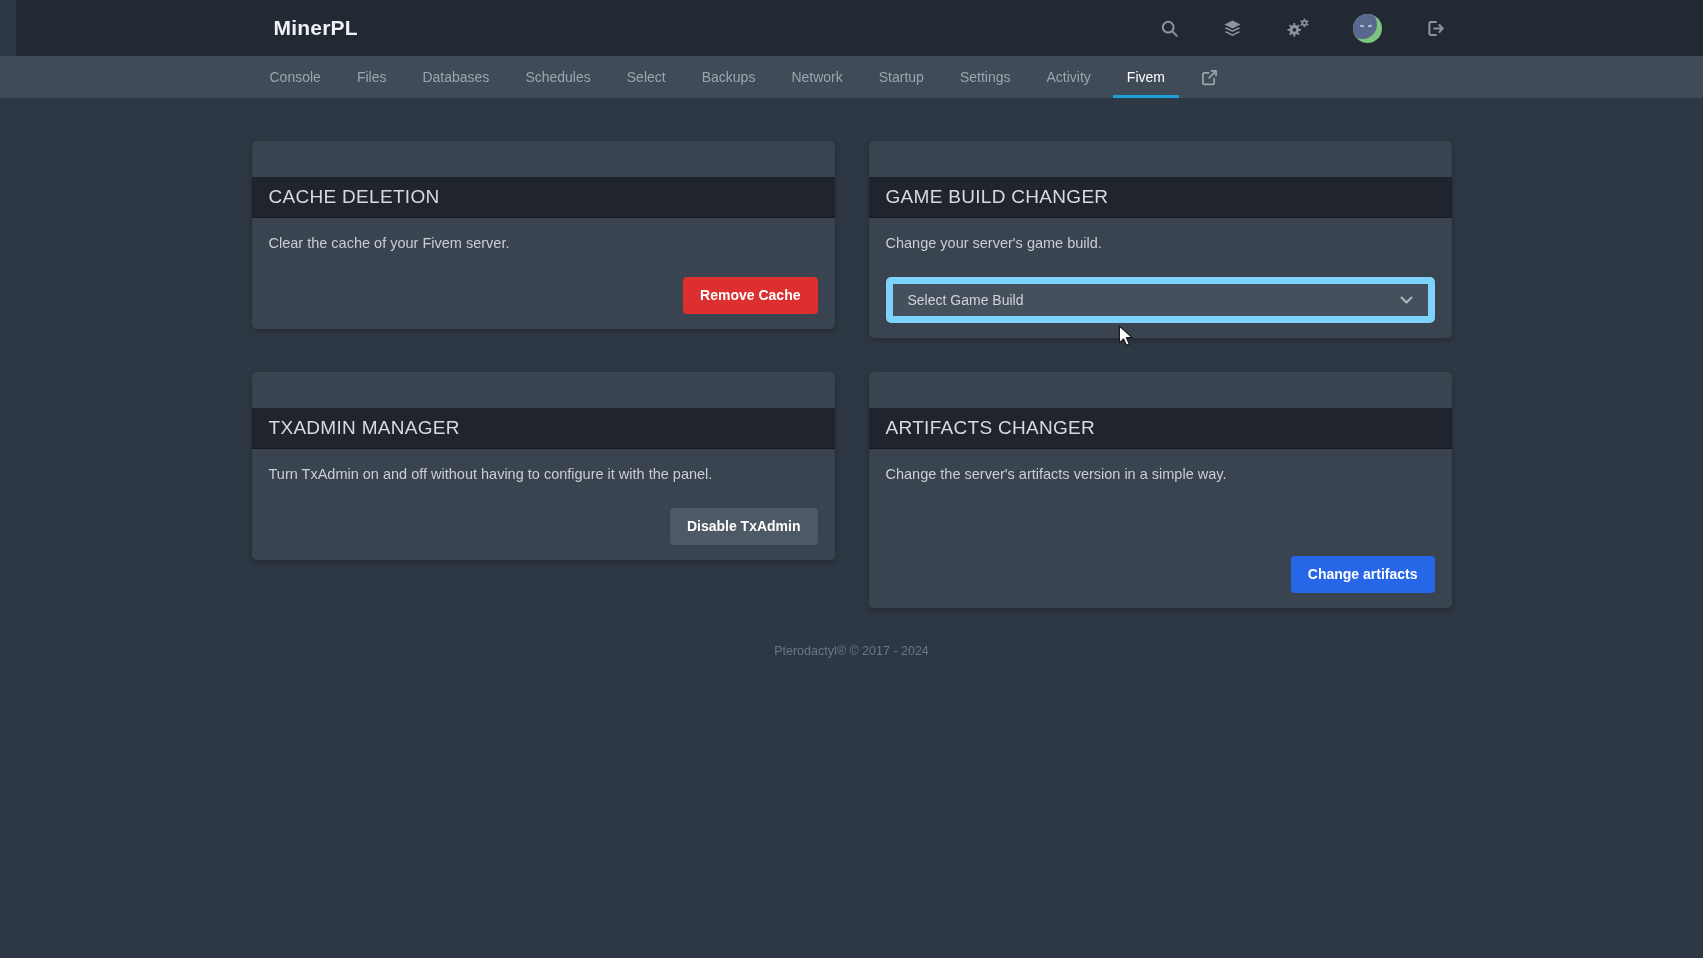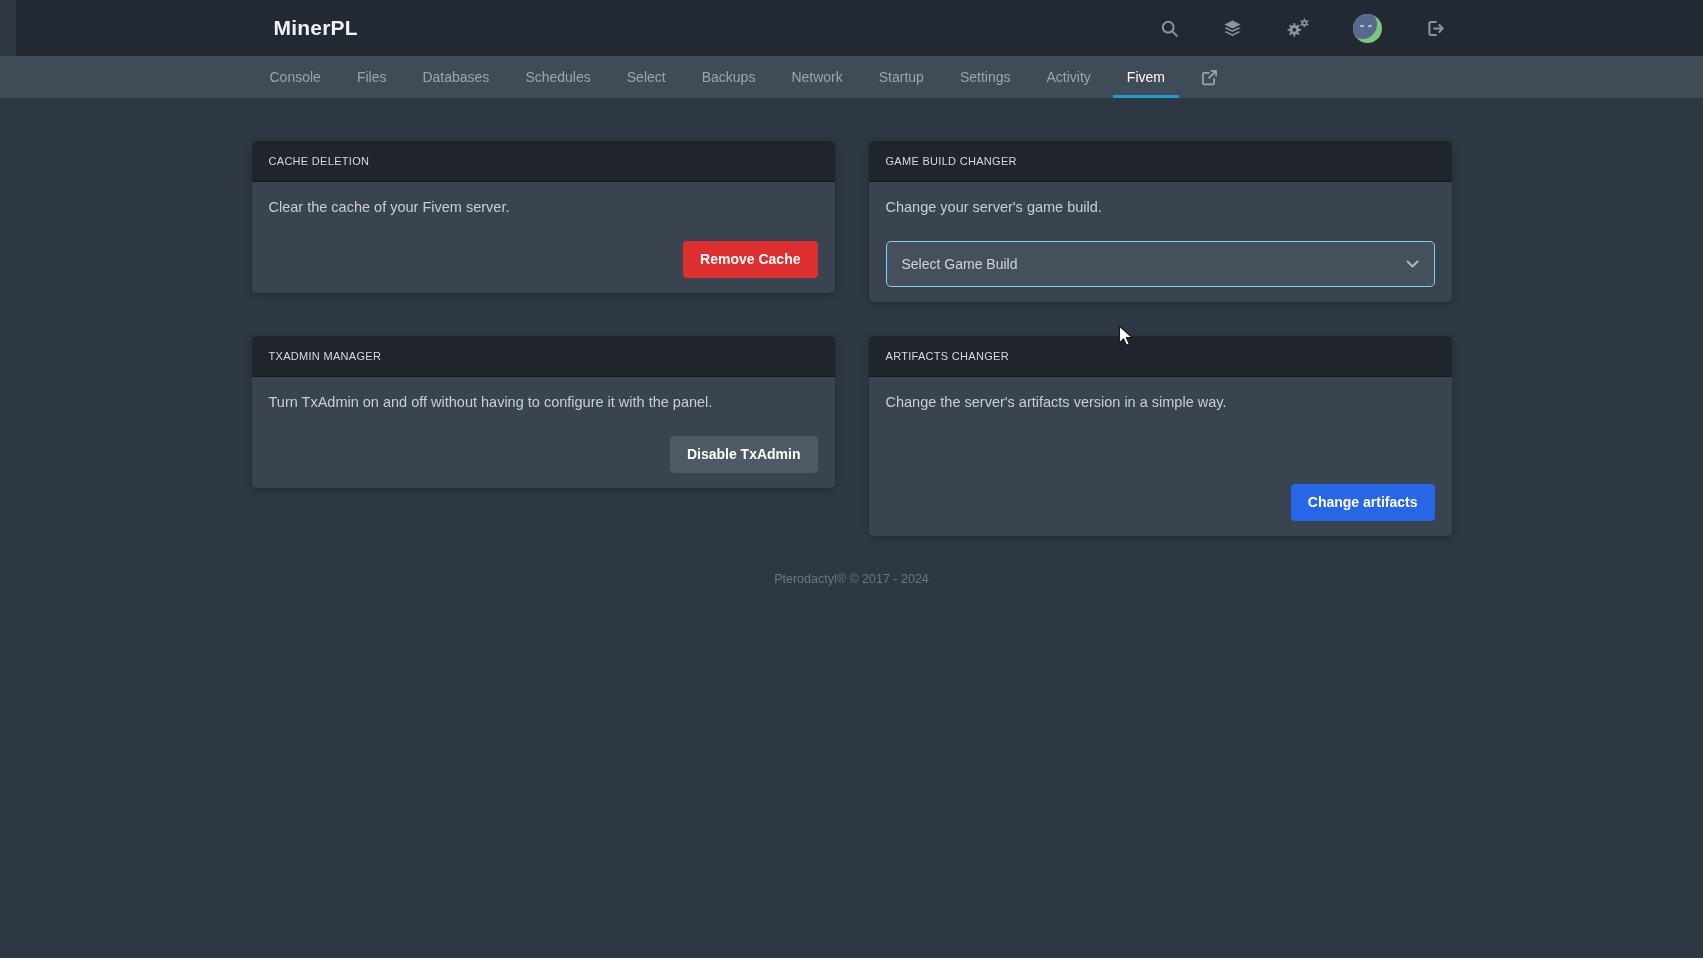--- a/index.html
+++ b/index.html
@@ -53,33 +53,34 @@
 
   
   .main{padding-top:43px;}
   .grid{display:grid;grid-template-columns:1fr 1fr;gap:34px;align-items:start;}
   .card{
     background:#3a4350;border-radius:5px;overflow:hidden;
     box-shadow:0 2px 6px rgba(0,0,0,.25);
   }
   .card-header{
     height:41px;display:flex;align-items:center;padding:0 17px;
-    background:#20252d;color:#d7dade;font-size:11px;letter-spacing:.3px;
+    background:#20252d;color:#d7dade;font-size:19px;letter-spacing:.3px;
     border-bottom:1px solid rgba(0,0,0,.3);
+    margin-top:36px;
   }
   .card-body{padding:16px 17px 15px;}
   .card-desc{margin:0 0 25px;color:#c9ced5;font-size:14.5px;line-height:1.25;}
   .card-action{display:flex;}
   .card-action.right{justify-content:flex-end;}
   .btn{
     border:none;border-radius:4px;color:#ffffff;font-weight:700;font-size:14px;
     padding:10px 17px;font-family:inherit;cursor:pointer;line-height:1.2;
   }
   .select{
-    height:46px;border:1px solid #7dd3fc;border-radius:5px;background:#46505d;
+    height:46px;border:7px solid #7dd3fc;border-radius:5px;background:#46505d;
     display:flex;align-items:center;justify-content:space-between;
     padding:0 15px;color:#cfd4da;font-size:14px;cursor:pointer;
   }
   .select .chev{color:#aeb6c0;display:flex;}
 
   .footer{
     margin-top:36px;text-align:center;color:#6c7683;font-size:12.5px;
     padding-bottom:40px;
   }
 

